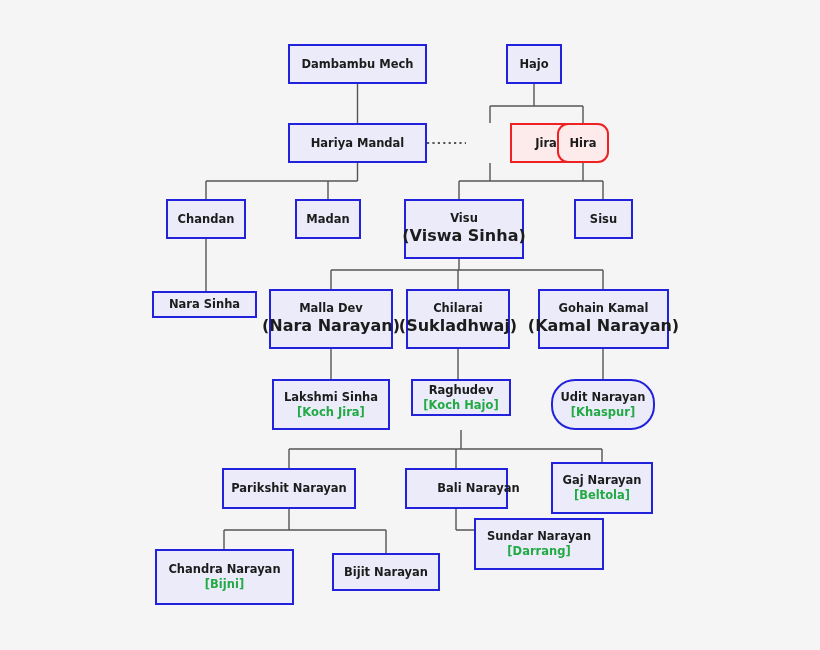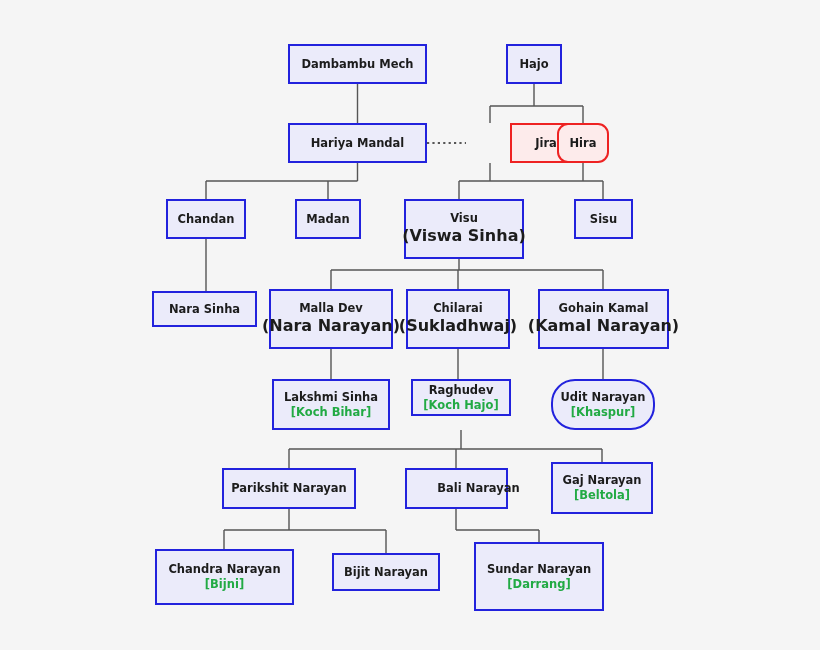--- a/index.html
+++ b/index.html
@@ -112,38 +112,38 @@
       <div class="node blue" style="left: 295px; top: 199px; width: 66px; height: 40px;">
         <span class="node-name">Madan</span>
       </div>
       <div class="node blue" style="left: 404px; top: 199px; width: 120px; height: 60px;">
         <span class="node-name">Visu</span>
         <span class="node-sub">(Viswa Sinha)</span>
       </div>
       <div class="node blue" style="left: 574px; top: 199px; width: 59px; height: 40px;">
         <span class="node-name">Sisu</span>
       </div>
-      <div class="node blue" style="left: 152px; top: 291px; width: 105px; height: 36px;">
+      <div class="node blue" style="left: 152px; top: 291px; width: 105px; height: 27px;">
         <span class="node-name">Nara Sinha</span>
       </div>
       <div class="node blue" style="left: 269px; top: 289px; width: 124px; height: 60px;">
         <span class="node-name">Malla Dev</span>
         <span class="node-sub">(Nara Narayan)</span>
       </div>
       <div class="node blue" style="left: 406px; top: 289px; width: 104px; height: 60px;">
         <span class="node-name">Chilarai</span>
         <span class="node-sub">(Sukladhwaj)</span>
       </div>
       <div class="node blue" style="left: 538px; top: 289px; width: 131px; height: 60px;">
         <span class="node-name">Gohain Kamal</span>
         <span class="node-sub">(Kamal Narayan)</span>
       </div>
       <div class="node blue" style="left: 272px; top: 379px; width: 118px; height: 51px;">
         <span class="node-name">Lakshmi Sinha</span>
-        <span class="node-place">[Koch Bihar]</span>
+        <span class="node-place">[Koch Jira]</span>
       </div>
       <div class="node blue" style="left: 411px; top: 379px; width: 100px; height: 37px;">
         <span class="node-name">Raghudev</span>
         <span class="node-place">[Koch Hajo]</span>
       </div>
       <div class="node blue" style="left: 551px; top: 379px; width: 104px; height: 51px; border-radius: 24px;">
         <span class="node-name">Udit Narayan</span>
         <span class="node-place">[Khaspur]</span>
       </div>
       <div class="node blue" style="left: 222px; top: 468px; width: 134px; height: 41px;">
@@ -156,19 +156,19 @@
         <span class="node-name">Gaj Narayan</span>
         <span class="node-place">[Beltola]</span>
       </div>
       <div class="node blue" style="left: 155px; top: 549px; width: 139px; height: 56px;">
         <span class="node-name">Chandra Narayan</span>
         <span class="node-place">[Bijni]</span>
       </div>
       <div class="node blue" style="left: 332px; top: 553px; width: 108px; height: 38px;">
         <span class="node-name">Bijit Narayan</span>
       </div>
-      <div class="node blue" style="left: 474px; top: 542px; width: 130px; height: 69px;">
+      <div class="node blue" style="left: 474px; top: 518px; width: 130px; height: 52px;">
         <span class="node-name">Sundar Narayan</span>
         <span class="node-place">[Darrang]</span>
       </div>
     </div>
 
 </div>
 
 </body></html>

